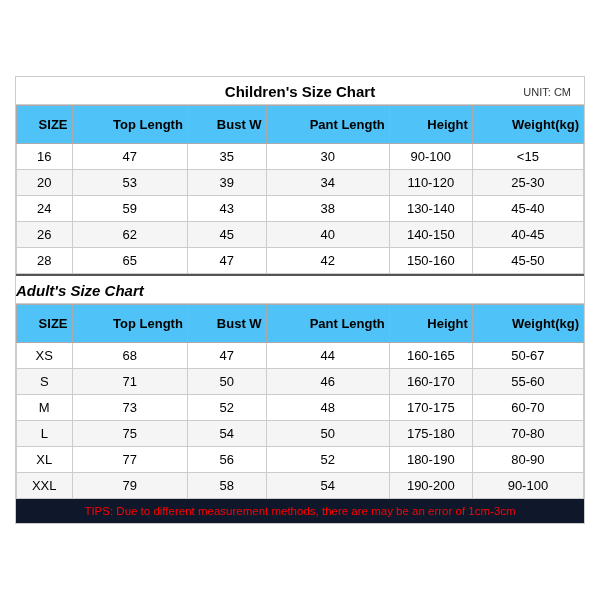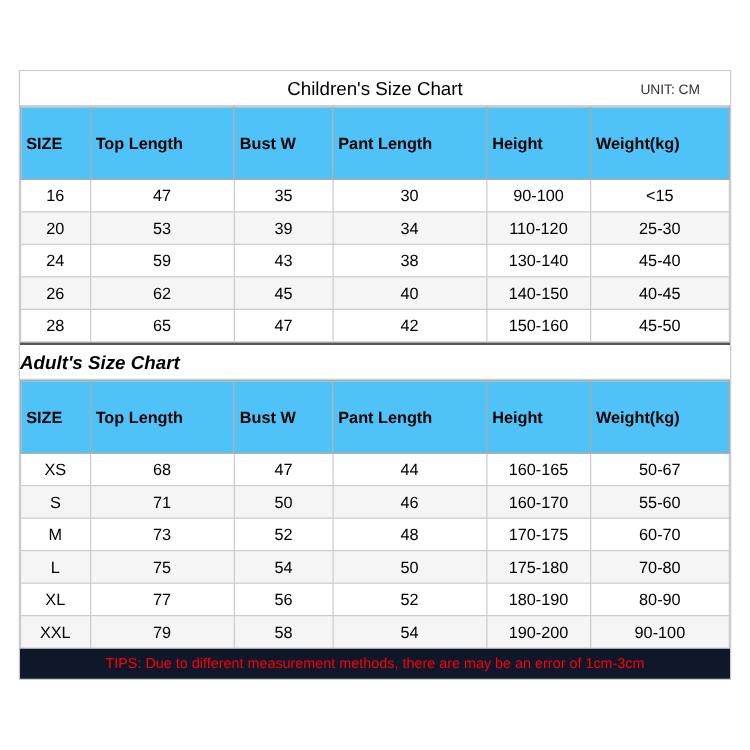--- a/index.html
+++ b/index.html
@@ -20,22 +20,22 @@
     }
     table {
       width: 100%;
       border-collapse: collapse;
     }
     thead tr {
       background: #4fc3f7;
     }
     thead th {
       border: 1px solid #aaa;
-      padding: 21px 4px;
-      text-align: left;
+      padding: 11px 4px;
+      text-align: right;
       font-weight: bold;
       font-size: 13px;
       color: #000;
     }
     tbody tr:nth-child(odd) {
       background: #fff;
     }
     tbody tr:nth-child(even) {
       background: #f5f5f5;
     }
@@ -56,26 +56,26 @@
     .children-title-row {
       display: flex;
       align-items: center;
       justify-content: center;
       position: relative;
       padding: 6px 0 4px 0;
       background: #fff;
       border-bottom: 1px solid #ccc;
     }
     .children-title-row .title-text {
-      font-weight: normal;
+      font-weight: bold;
       font-size: 15px;
     }
     .children-title-row .unit {
       position: absolute;
-      right: 24px;
+      right: 13px;
       font-size: 11px;
       color: #333;
     }
     .adult-title-row {
       display: flex;
       align-items: center;
       justify-content: flex-start;
       padding: 6px 0 4px 0;
       background: #fff;
       border-top: 2px solid #555;

